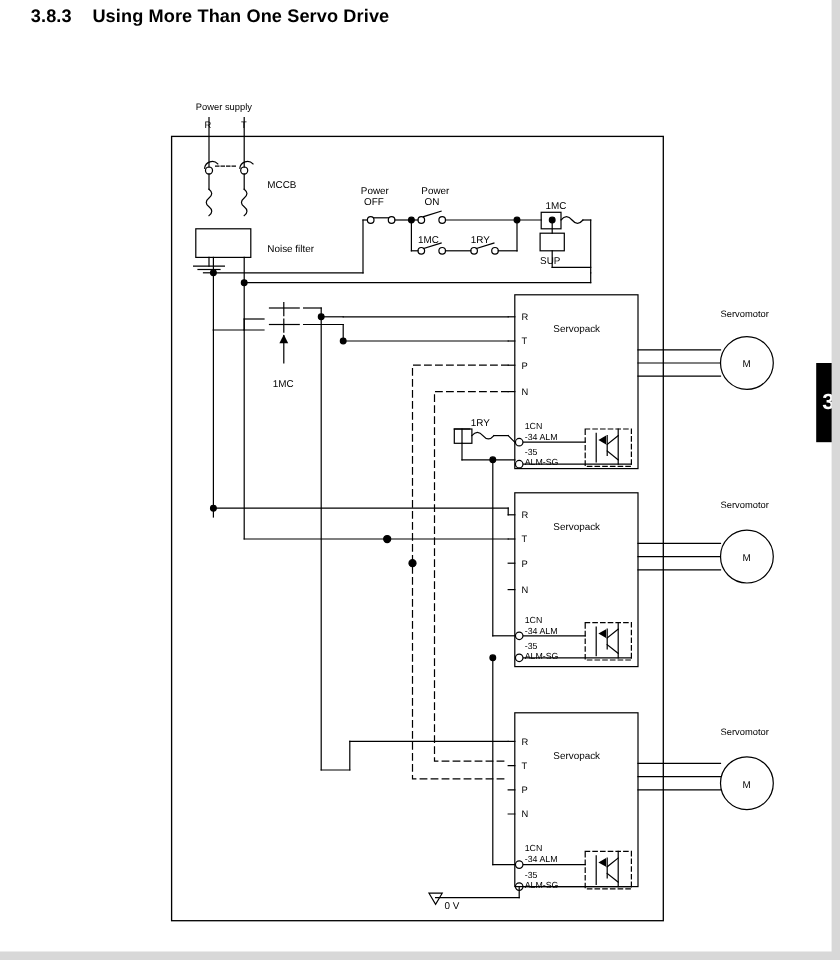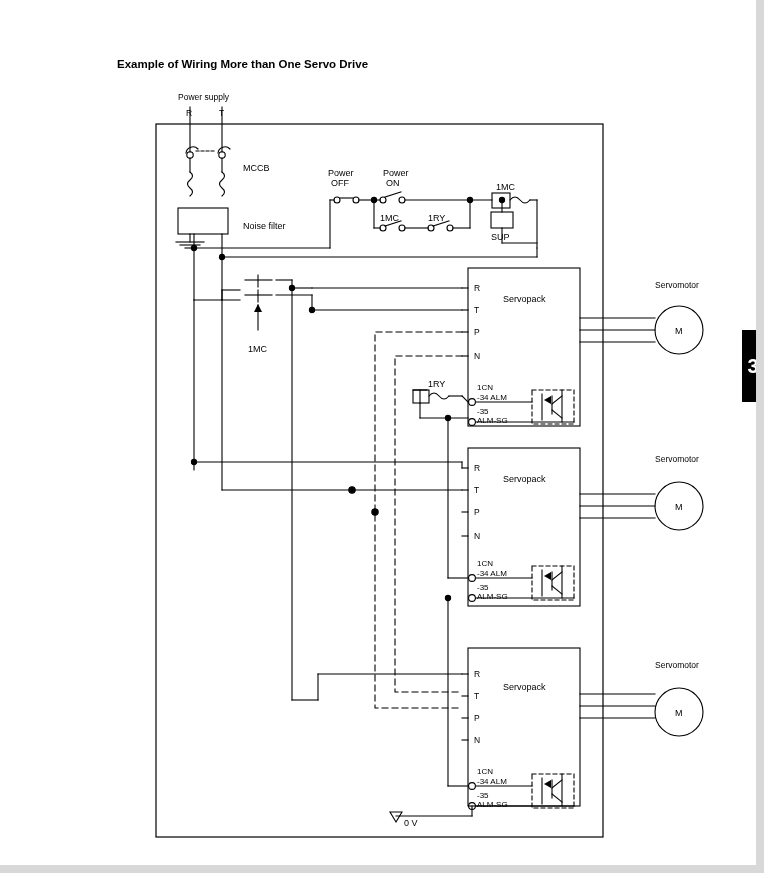--- a/index.html
+++ b/index.html
@@ -87,22 +87,24 @@
   text {
     font-family: "Liberation Sans", sans-serif;
     fill: #000;
   }
 </style>
 </head>
 <body>
 
 <div class="page">
 
-
-  <div class="figure-title">Example of Wiring More than One Servo Drive</div>
+  <div class="section-heading">
+    <span class="num">3.8.3</span><span>Using More Than One Servo Drive</span>
+  </div>
+
 
   <div class="chapter-tab">3</div>
 
   <div class="canvas">
     <svg width="764" height="873" viewBox="0 0 764 873">
       <g stroke="#000" fill="none" stroke-width="1.1" stroke-linecap="square">
 
         <rect x="156" y="124" width="447" height="713" stroke-width="1.2"></rect>
 
         <line x1="190" y1="107" x2="190" y2="152"></line>

